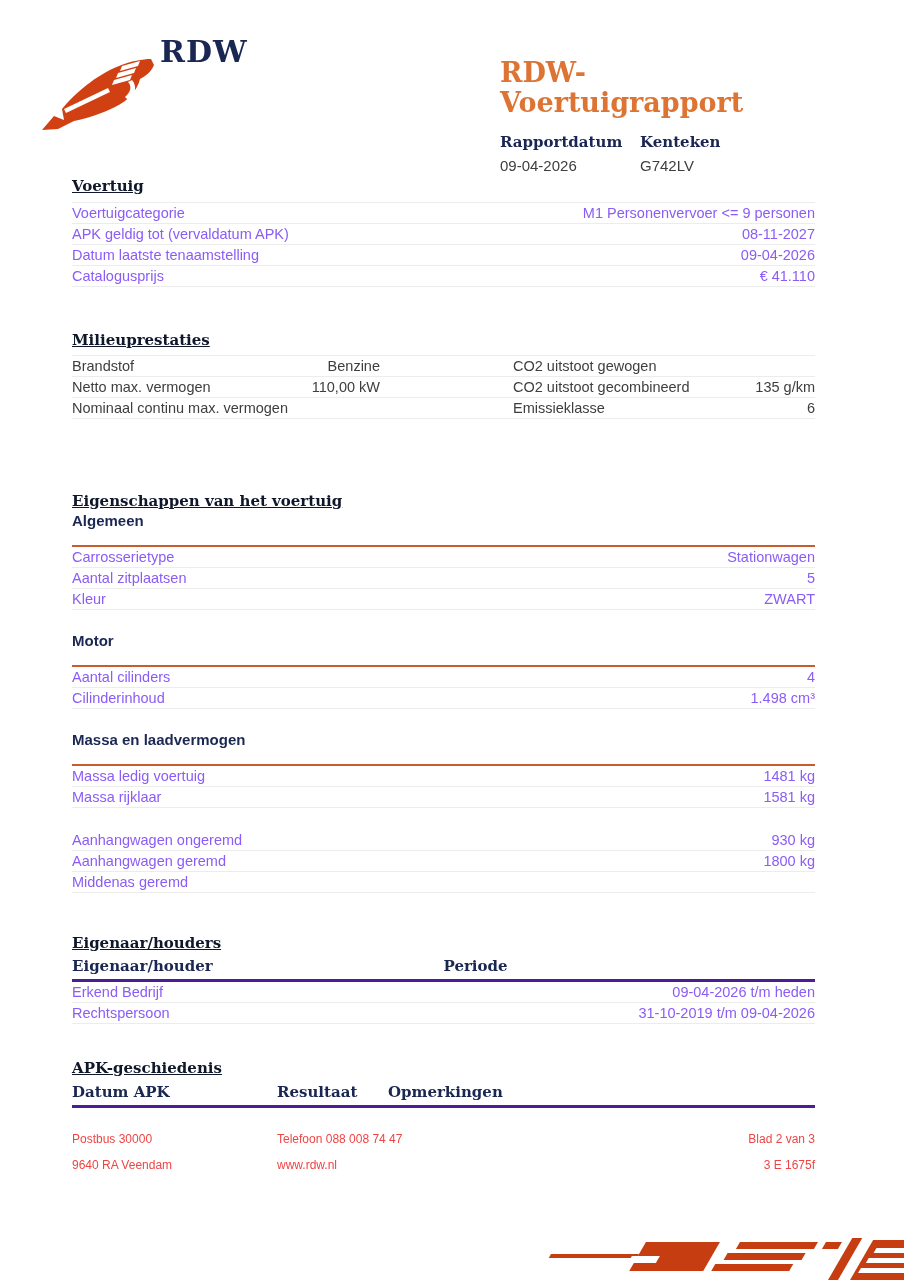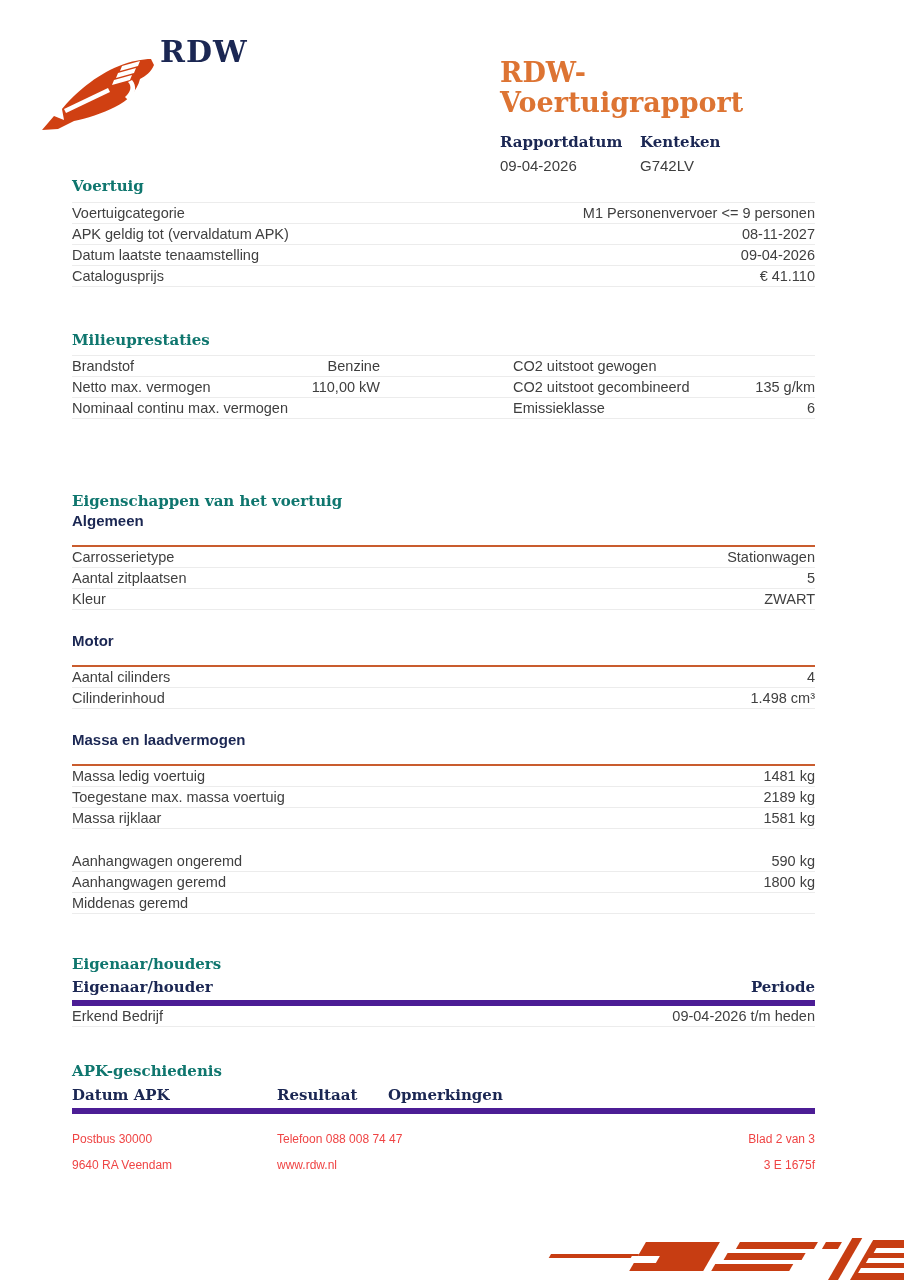--- a/index.html
+++ b/index.html
@@ -17,51 +17,51 @@
   .report-title{
     font-family:"DejaVu Serif",serif;font-weight:bold;font-size:27px;color:#dd7433;line-height:1.1;
   }
   .header-meta{display:flex;margin-top:16px;}
   .meta-block{width:140px;}
   .meta-label{font-family:"DejaVu Serif",serif;font-weight:bold;font-size:15px;color:#1b2753;}
   .meta-value{font-size:15px;color:#3e3e3e;margin-top:6px;}
   
   .content{position:absolute;left:72px;top:178px;width:743px;}
   .section-heading{
-    font-family:"DejaVu Serif",serif;font-weight:bold;font-size:15px;color:#0f766e;
-    line-height:1.1;margin-bottom:7px;
+    font-family:"DejaVu Serif",serif;font-weight:bold;font-size:15px;color:#0f172a;
+    line-height:1.1;margin-bottom:7px;text-decoration:underline;
   }
   .rowgroup{border-top:1px solid #ececec;}
   .row{
     display:flex;justify-content:space-between;align-items:center;
-    height:20px;border-bottom:1px solid #ececec;font-size:14.5px;color:#404040;
+    height:20px;border-bottom:1px solid #ececec;font-size:14.5px;color:#8b5cf6;
   }
   .row .lbl{text-align:left;white-space:nowrap;}
   .row .val{text-align:right;white-space:nowrap;}
   
   .mrow{display:flex;align-items:center;height:20px;border-bottom:1px solid #ececec;font-size:14.5px;}
   .mrow .l1{width:235px;}
   .mrow .v1{width:73px;text-align:right;}
   .mrow .gap{width:133px;}
   .mrow .l2{width:212px;}
   .mrow .v2{flex:1;text-align:right;}
   
   .subsection{margin-top:22px;}
   .subsection.first{margin-top:0;}
   .sub-title{
     font-weight:bold;font-size:15px;color:#1b2753;
     padding-bottom:16px;border-bottom:2px solid #c95c2e;
   }
   
   .thead{
     display:flex;font-family:"DejaVu Serif",serif;font-weight:bold;font-size:15px;color:#1b2753;
-    padding-bottom:4px;border-bottom:6px solid #4c1d95;
+    padding-bottom:4px;border-bottom:3px solid #4c1d95;
   }
   .thead .grow{flex:1;}
-  .thead .right{text-align:right;}
+  .thead .right{text-align:left;}
   .c205{width:205px;}
   .c111{width:111px;}
   .mt45{margin-top:45px;}
   .mt74{margin-top:74px;}
   .mt42{margin-top:42px;}
   .mt36{margin-top:36px;}
   
   .footer{position:absolute;left:72px;top:1132px;width:743px;font-size:12px;color:#ef4444;}
   .footer .frow{display:flex;margin-bottom:12px;}
   .footer .fc1{width:205px;}
@@ -185,35 +185,31 @@
     </div>
 
     <div class="subsection">
       <div class="sub-title">Massa en laadvermogen</div>
       <div>
         <div class="row">
           <span class="lbl">Massa ledig voertuig</span>
           <span class="val">1481 kg</span>
         </div>
         <div class="row">
-          <span class="lbl">Toegestane max. massa voertuig</span>
-          <span class="val">2189 kg</span>
-        </div>
-        <div class="row">
           <span class="lbl">Massa rijklaar</span>
           <span class="val">1581 kg</span>
         </div>
       </div>
     </div>
 
     <div class="subsection">
       <div>
         <div class="row">
           <span class="lbl">Aanhangwagen ongeremd</span>
-          <span class="val">590 kg</span>
+          <span class="val">930 kg</span>
         </div>
         <div class="row">
           <span class="lbl">Aanhangwagen geremd</span>
           <span class="val">1800 kg</span>
         </div>
         <div class="row">
           <span class="lbl">Middenas geremd</span>
           <span class="val"></span>
         </div>
       </div>
@@ -223,20 +219,24 @@
   <div class="mt42">
     <div class="section-heading" style="margin-bottom:6px;">Eigenaar/houders</div>
     <div class="thead">
       <span class="grow">Eigenaar/houder</span>
       <span class="grow right">Periode</span>
     </div>
     <div>
       <div class="row">
         <span class="lbl">Erkend Bedrijf</span>
         <span class="val">09-04-2026 t/m heden</span>
+      </div>
+      <div class="row">
+        <span class="lbl">Rechtspersoon</span>
+        <span class="val">31-10-2019 t/m 09-04-2026</span>
       </div>
     </div>
   </div>
 
   <div class="mt36">
     <div class="section-heading" style="margin-bottom:6px;">APK-geschiedenis</div>
     <div class="thead">
       <span class="c205">Datum APK</span>
       <span class="c111">Resultaat</span>
       <span class="grow">Opmerkingen</span>

